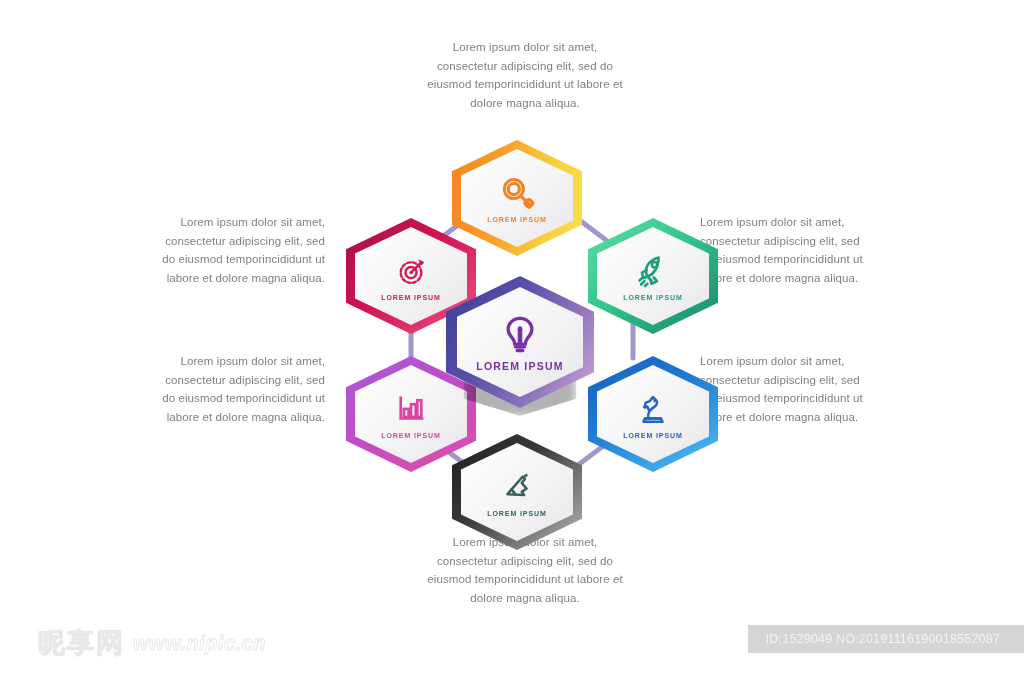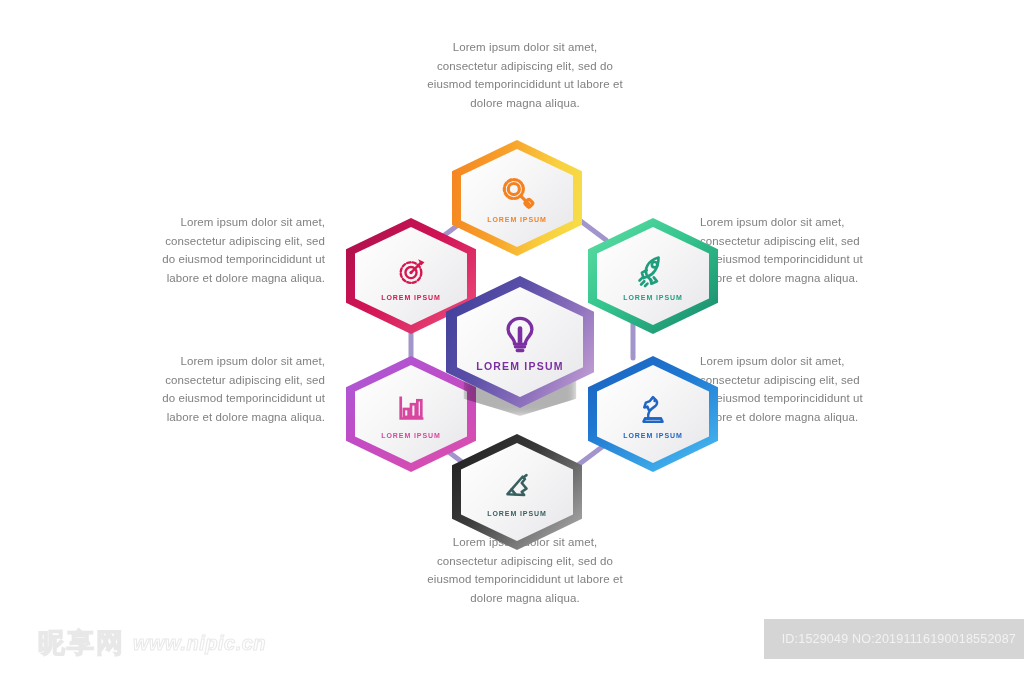--- a/index.html
+++ b/index.html
@@ -107,23 +107,23 @@
     font-family: "DejaVu Sans", sans-serif;
   }
   #wm .url {
     font-size: 20px; font-style: italic; font-weight: 700;
     color: transparent;
     -webkit-text-stroke: 1.1px #d8d8d8;
     letter-spacing: .5px;
   }
   #idbar {
     position: absolute;
-    right: 0; bottom: 24px;
-    height: 40px;
-    padding: 0 8px 0 18px;
+    right: 0; bottom: 30px;
+    height: 28px;
+    padding: 0 24px 0 18px;
     display: flex; align-items: center;
     background: #d5d5d5;
     color: #f2f2f2;
     font-size: 12.5px;
     letter-spacing: .2px;
   }
 </style>
 </head>
 <body>
 

